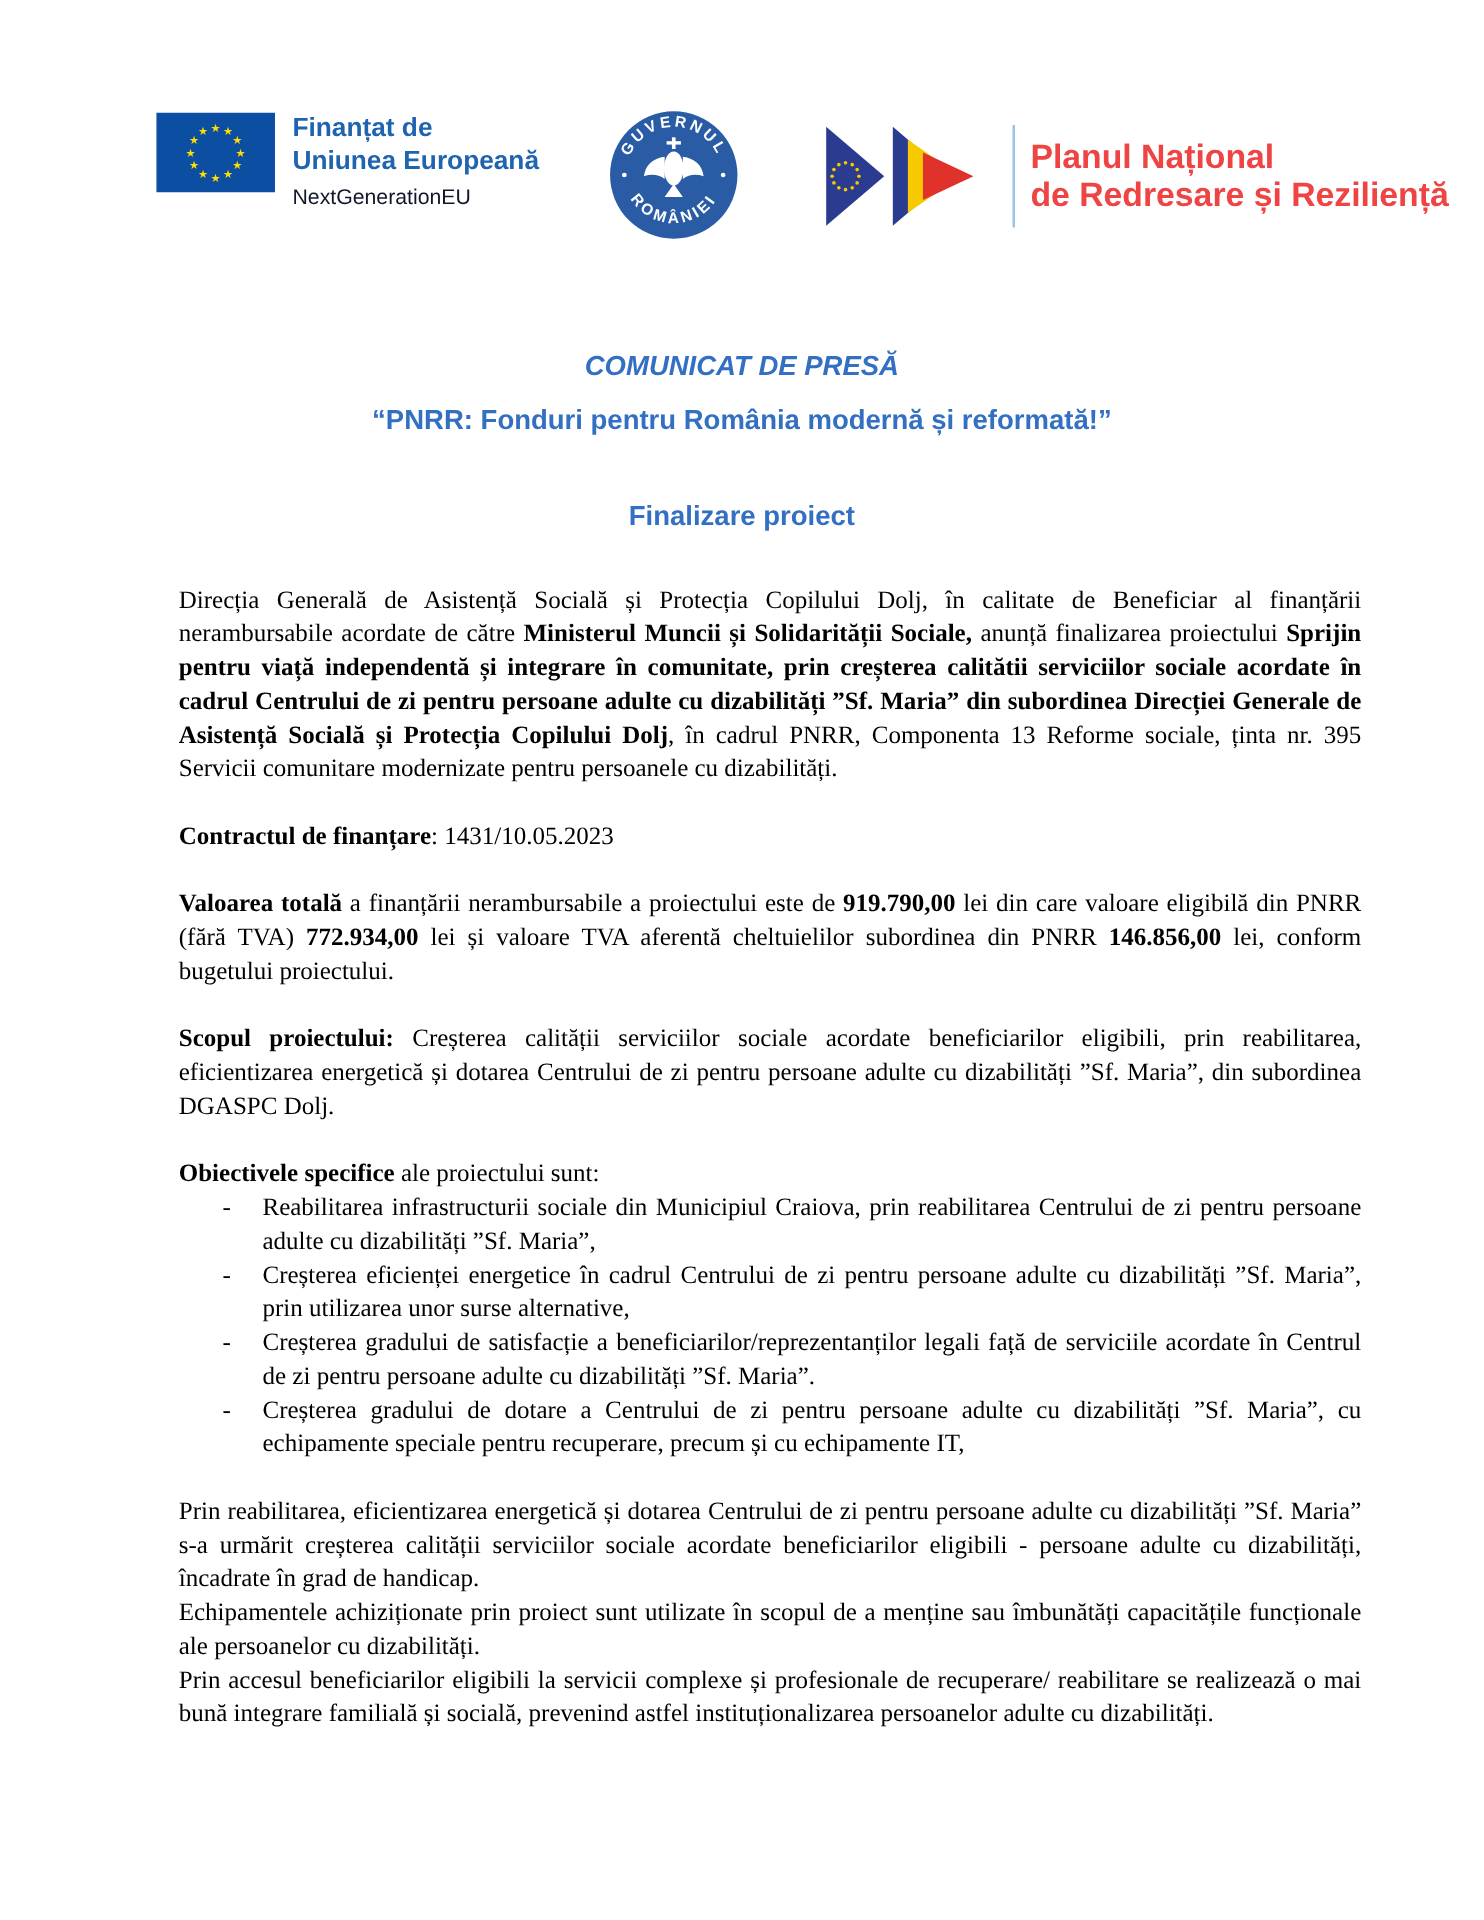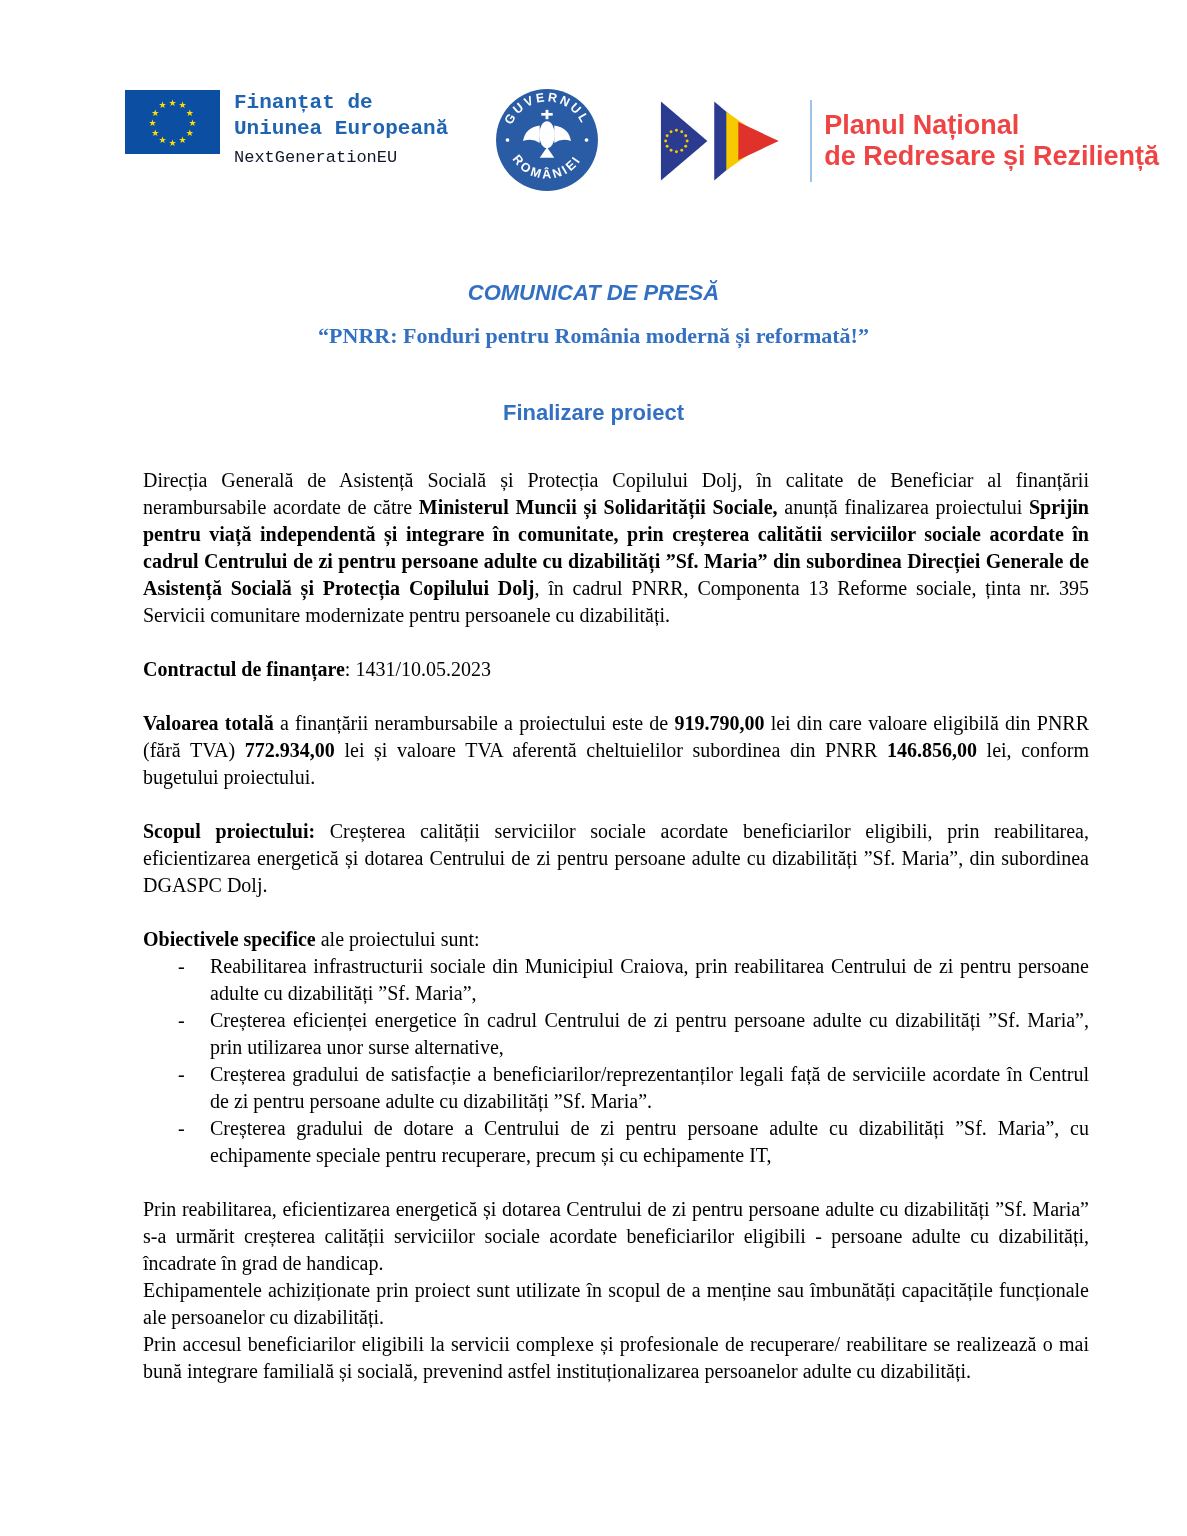--- a/index.html
+++ b/index.html
@@ -15,42 +15,42 @@
   
   .logos {
     display: flex;
     justify-content: space-between;
     align-items: flex-start;
     padding: 90px 28px 0 125px;
     height: 196px;
   }
   .eu-logo { display: flex; align-items: flex-start; gap: 14px; }
   .eu-flag { width: 95px; height: 64px; display: block; }
-  .eu-text { font-family: Liberation Mono, monospace; padding-top: 0px; }
+  .eu-text { font-family: Liberation Sans, sans-serif; padding-top: 0px; }
   .eu-text .l1, .eu-text .l2 {
     color: #1E64B0; font-weight: bold; font-size: 21px; line-height: 26px;
   }
   .eu-text .l3 { color: #0f172a; font-size: 17px; line-height: 26px; margin-top: 3px; }
 
   .gov-seal { width: 104px; height: 104px; margin-top: -2px; }
   .gov-seal svg { width: 104px; height: 104px; display: block; }
 
   .pnrr-logo { display: flex; align-items: center; gap: 12px; margin-top: 8px; }
   .pnrr-marks { width: 152px; height: 86px; display: block; }
   .pnrr-divider { width: 2px; height: 82px; background: #9DC3E6; }
   .pnrr-text {
     font-family: "Liberation Sans", sans-serif;
     color: #ef4444; font-weight: bold; font-size: 27px; line-height: 31px;
     white-space: nowrap;
   }
 
   
   .titles { text-align: center; font-family: "Liberation Sans", sans-serif; color: #336FC2; }
   .title-main  { font-size: 22px; font-weight: bold; margin: 84px 0 0 0; font-style: italic; }
-  .title-sub   { font-size: 22px; font-weight: bold; margin: 17px 0 0 0; font-family: Liberation Serif, serif; }
+  .title-sub   { font-size: 22px; font-weight: bold; margin: 17px 0 0 0; }
   .title-sect  { font-size: 22px; font-weight: bold; margin: 51px 0 0 0; }
 
   
   .doc-body {
     padding: 41px 98px 0 143px;
     font-size: 20px;
     line-height: 27px;
     text-align: justify;
     font-family: Liberation Serif, serif;
   }

